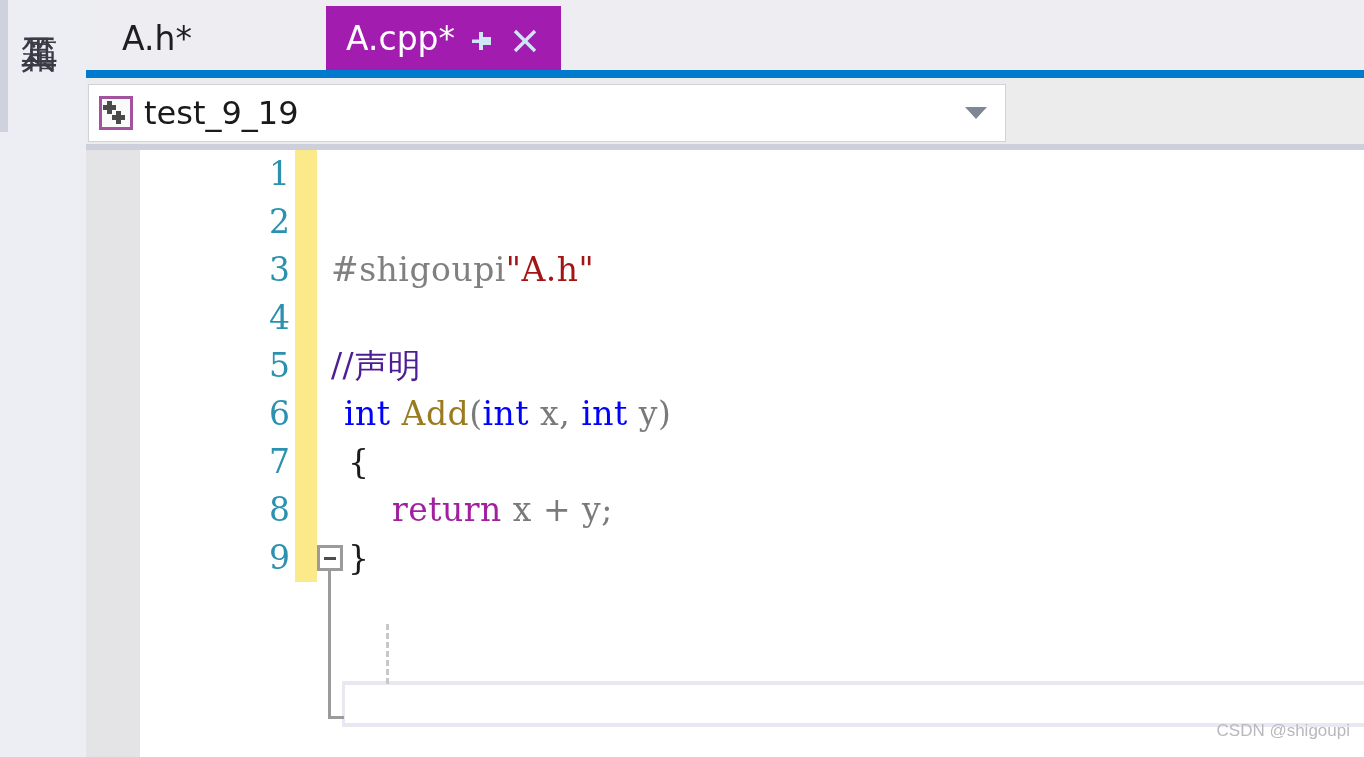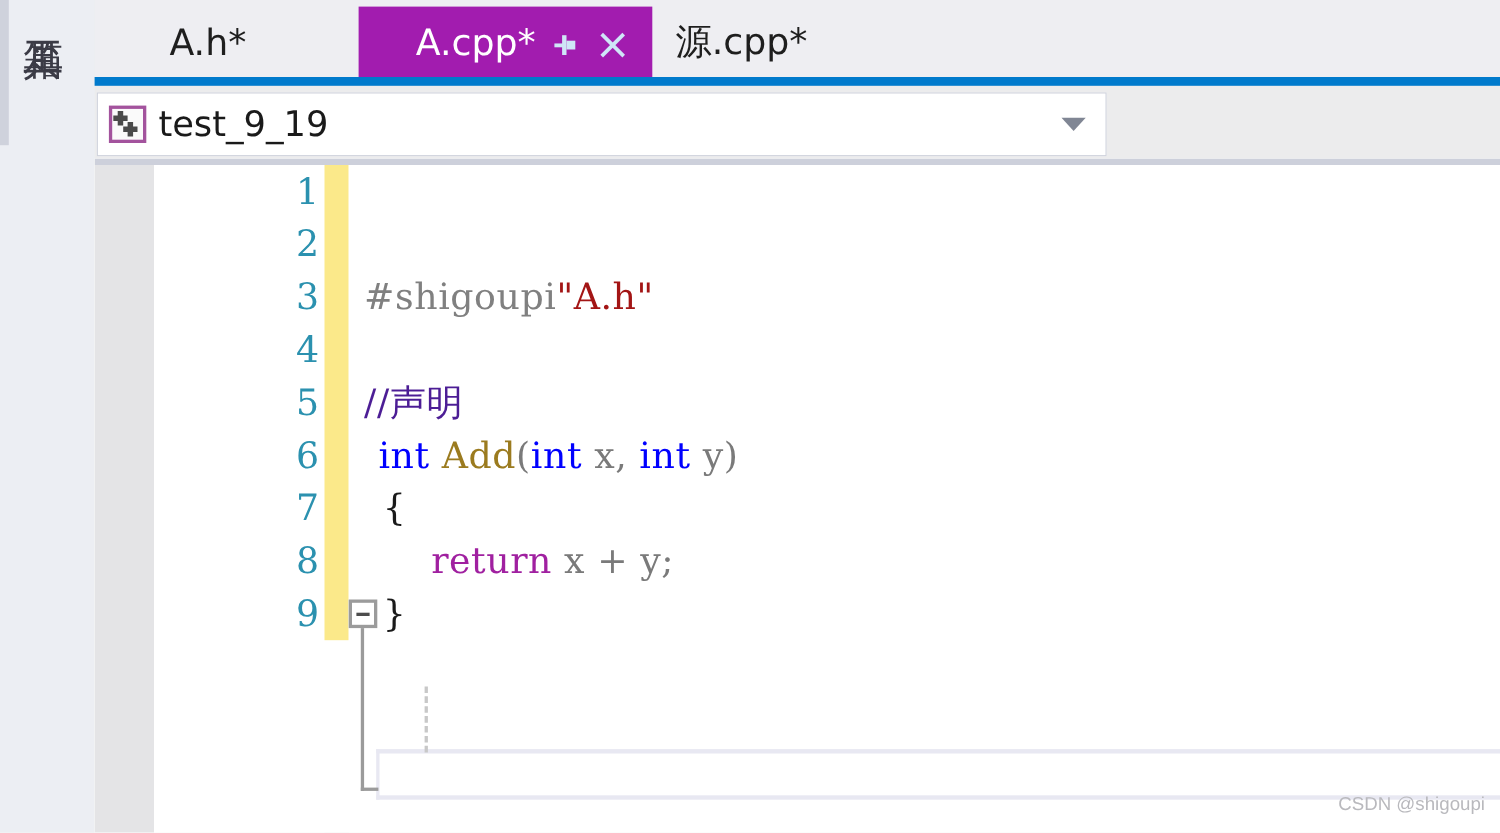--- a/index.html
+++ b/index.html
@@ -60,21 +60,21 @@
     height: 70px;
     display: flex;
     align-items: center;
     box-sizing: border-box;
     font-size: 33px;
     color: #1e1e1e;
     white-space: nowrap;
     cursor: default;
     font-family: "DejaVu Sans", sans-serif;
   }
-  .tab .tab-title { padding: 0 0 6px 0; margin-left: 32px; }
+  .tab .tab-title { padding: 0 0 6px 0; }
 
   #tab-ah {
     left: 14px;
     padding: 0 22px;
   }
   #tab-acpp {
     left: 240px;
     background: #a21caf;
     color: #ffffff;
     padding: 0 18px 0 20px;
@@ -338,23 +338,20 @@
         </svg>
       </span>
       <span class="tab-icon-btn" id="close-icon">
         <svg width="30" height="30" viewBox="0 0 30 30" aria-hidden="true">
           <line x1="5" y1="5" x2="25" y2="25" stroke="#cfe6f7" stroke-width="3.4"></line>
           <line x1="25" y1="5" x2="5" y2="25" stroke="#cfe6f7" stroke-width="3.4"></line>
         </svg>
       </span>
     </div>
 
-    <div class="tab" id="tab-yuan">
-      <span class="tab-title">源.cpp*</span>
-    </div>
 
   </div>
   <div id="tab-underline"></div>
 
   <div id="navbar">
 
     <div class="nav-combo" id="nav-combo-left">
       <span id="project-icon">
         <svg width="28" height="28" viewBox="0 0 28 28" aria-hidden="true">
           <path d="M7 2 h5 v4 h4 v5 h-4 v4 h-5 v-4 h-4 v-5 h4 z" fill="#4a4a4a" transform="translate(-2,0)"></path>

